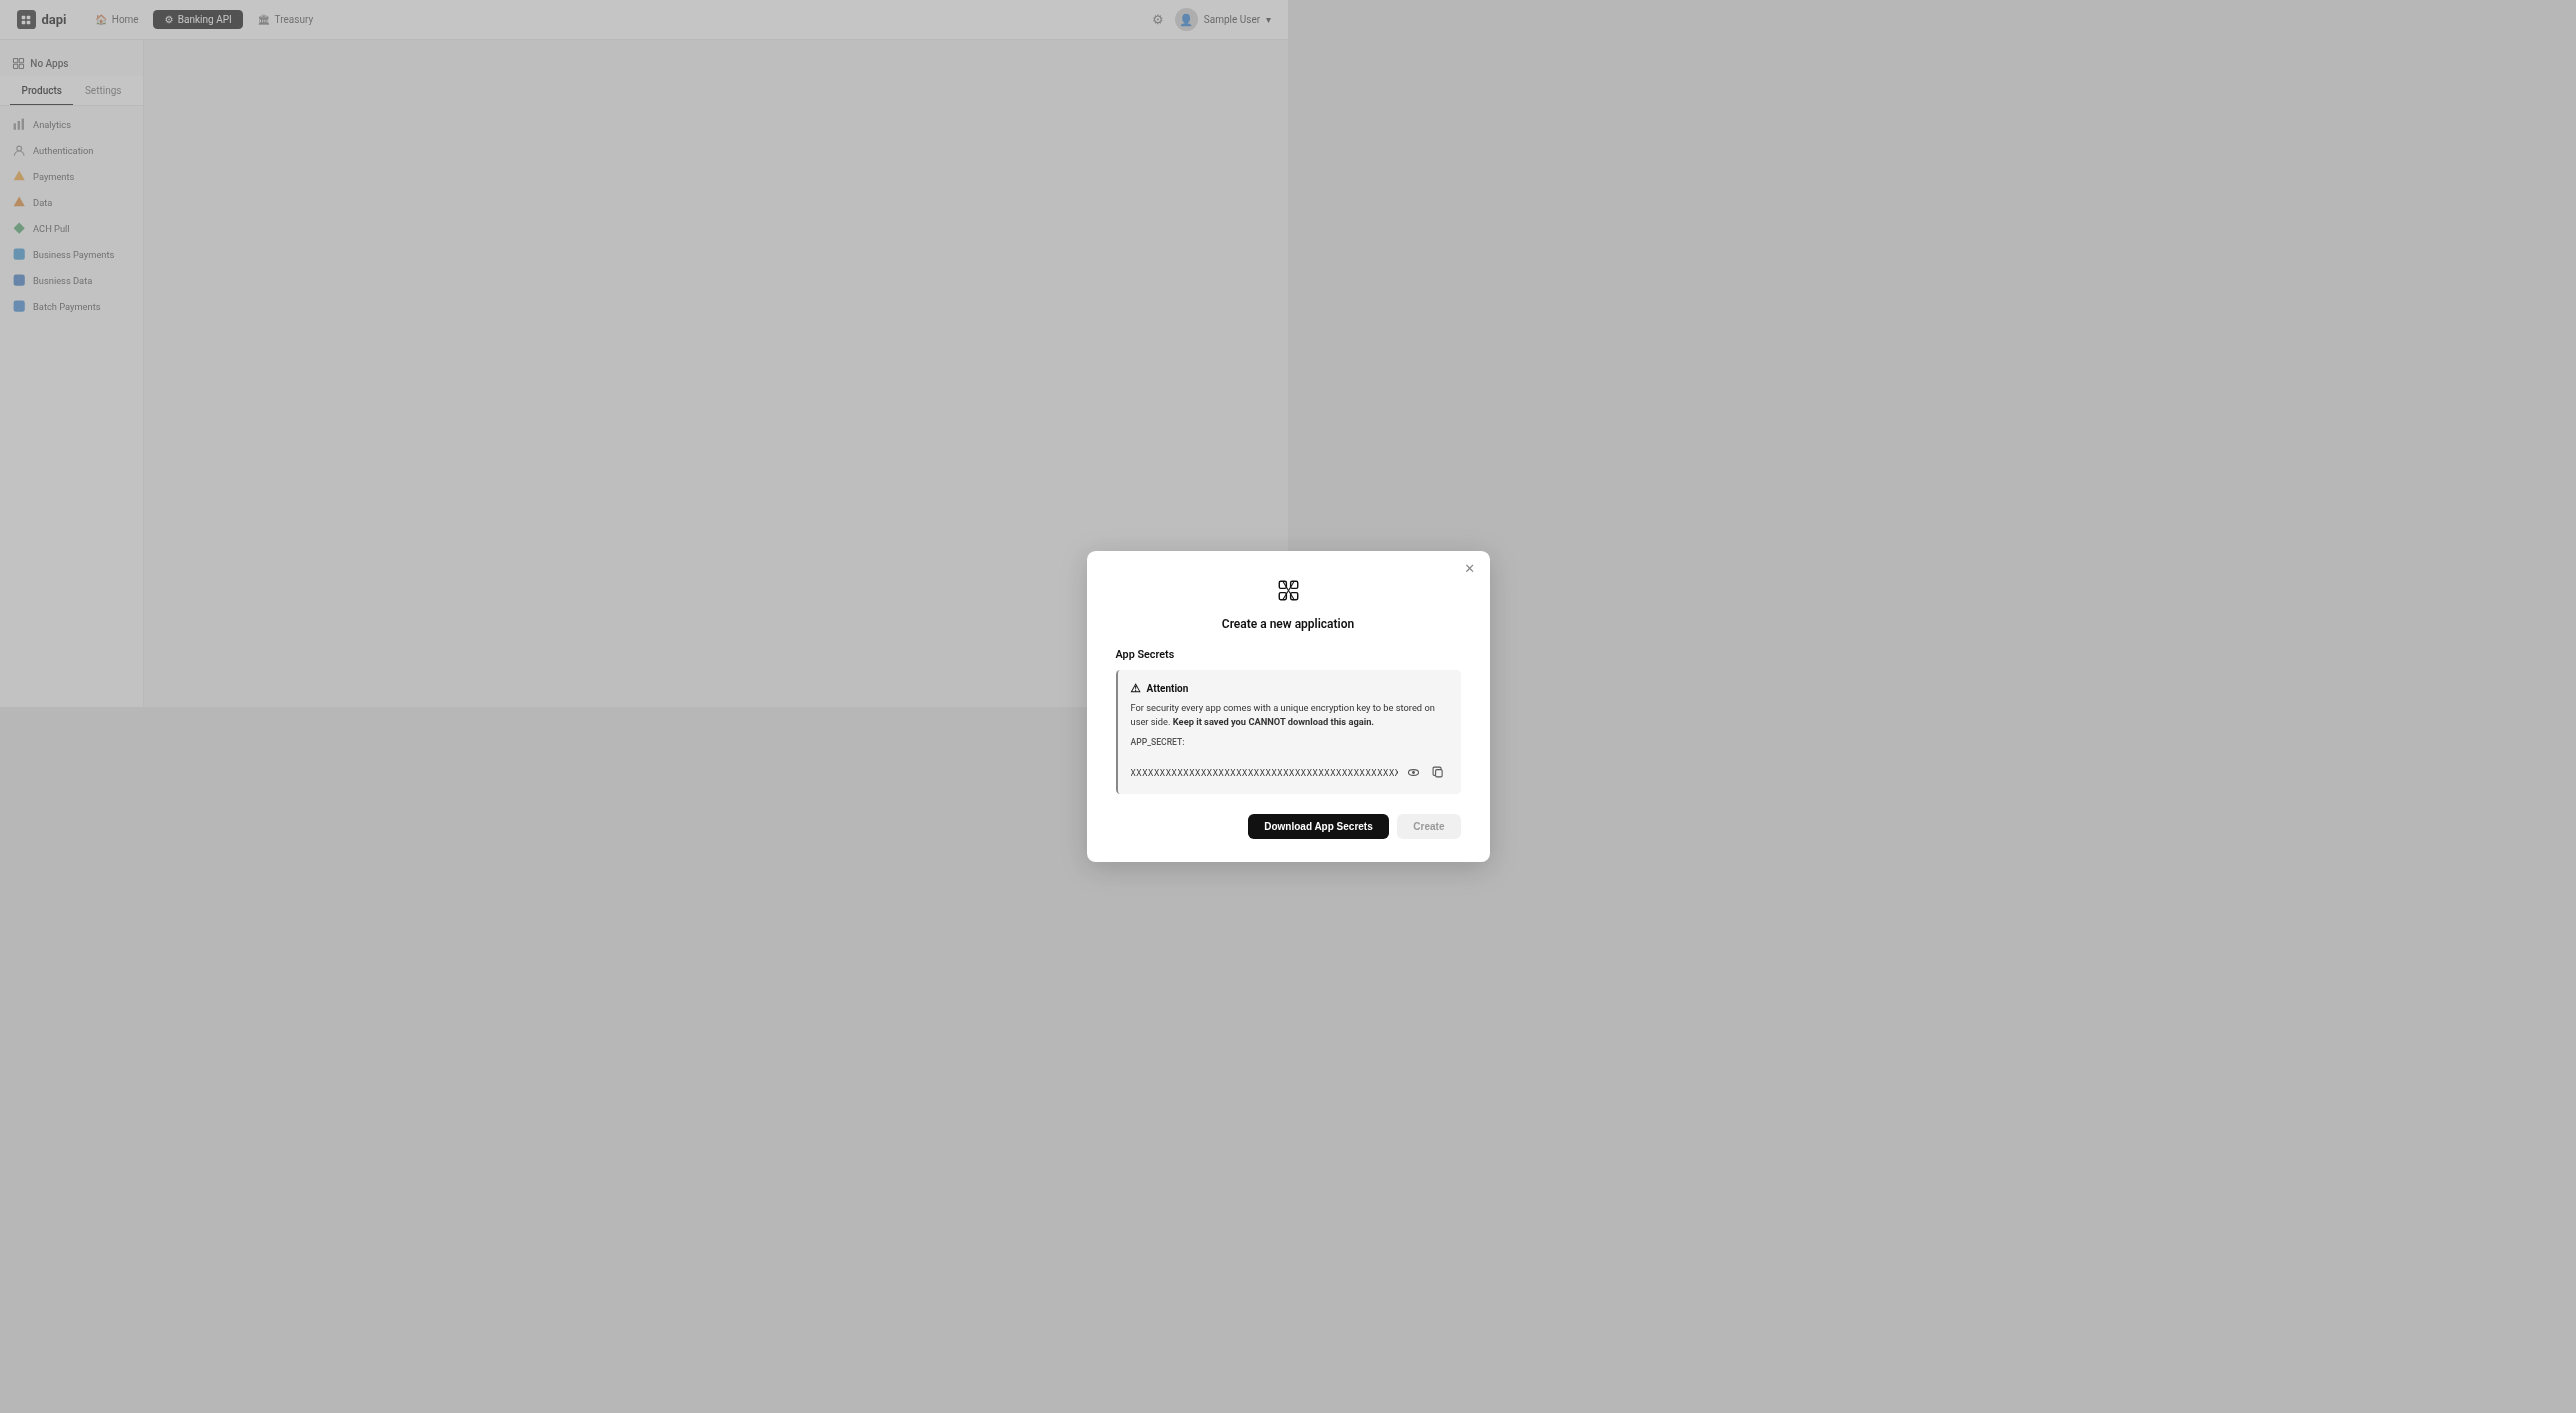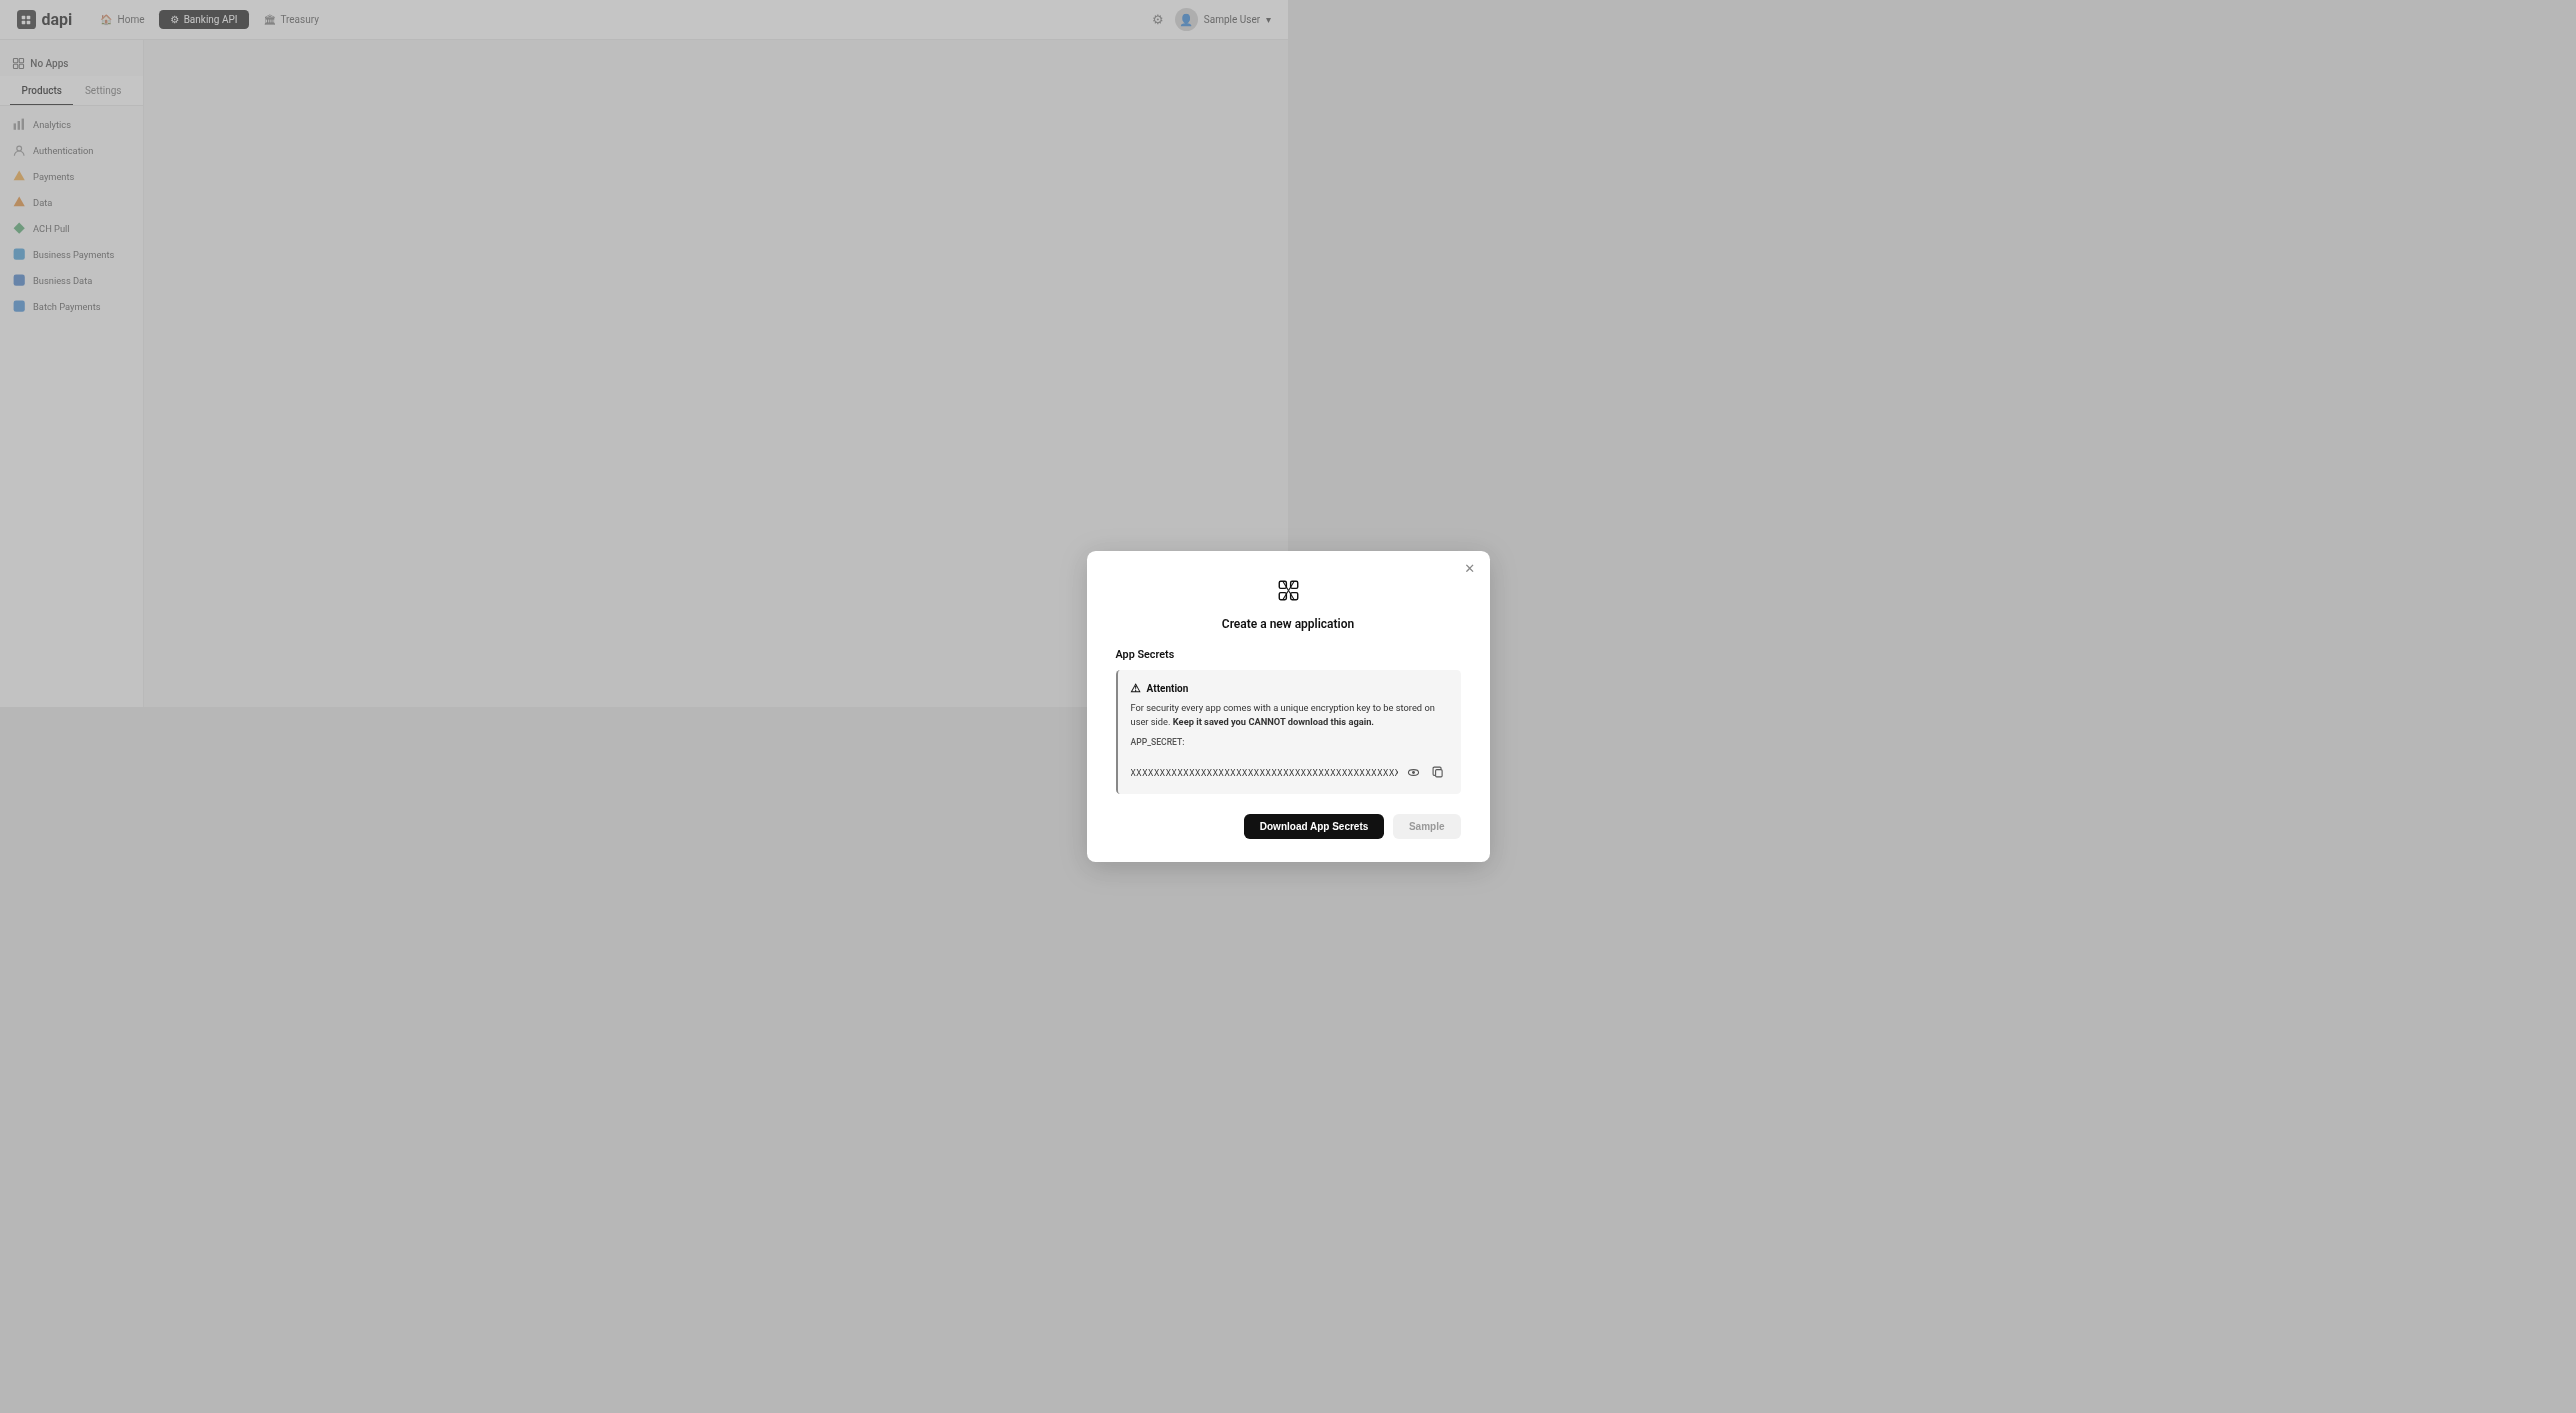--- a/index.html
+++ b/index.html
@@ -21,21 +21,21 @@
       padding: 0 17px;
       border-bottom: 0.7px solid #e5e5e5;
       position: relative;
       z-index: 10;
     }
     .logo {
       display: flex;
       align-items: center;
       gap: 5.8px;
       font-weight: 700;
-      font-size: 16px;
+      font-size: 13px;
       color: #000;
       margin-right: 17px;
     }
     .nav-items {
       display: flex;
       align-items: center;
       gap: 2.9px;
       flex: 1;
     }
     .nav-item {
@@ -464,17 +464,17 @@
           <svg width="13" height="13" viewBox="0 0 18 18" fill="none">
             <rect x="5" y="5" width="9" height="10" rx="1.5" stroke="#555" stroke-width="1.5"></rect>
             <path d="M4 13H3a1.5 1.5 0 01-1.5-1.5V3A1.5 1.5 0 013 1.5h8A1.5 1.5 0 0112.5 3v1" stroke="#555" stroke-width="1.5"></path>
           </svg>
         </button>
       </div>
     </div>
 
     <div class="modal-actions">
       <button class="btn-download">Download App Secrets</button>
-      <button class="btn-finish">Sample</button>
+      <button class="btn-finish">Create</button>
     </div>
   </div>
 </div>
 
 
 </body></html>

